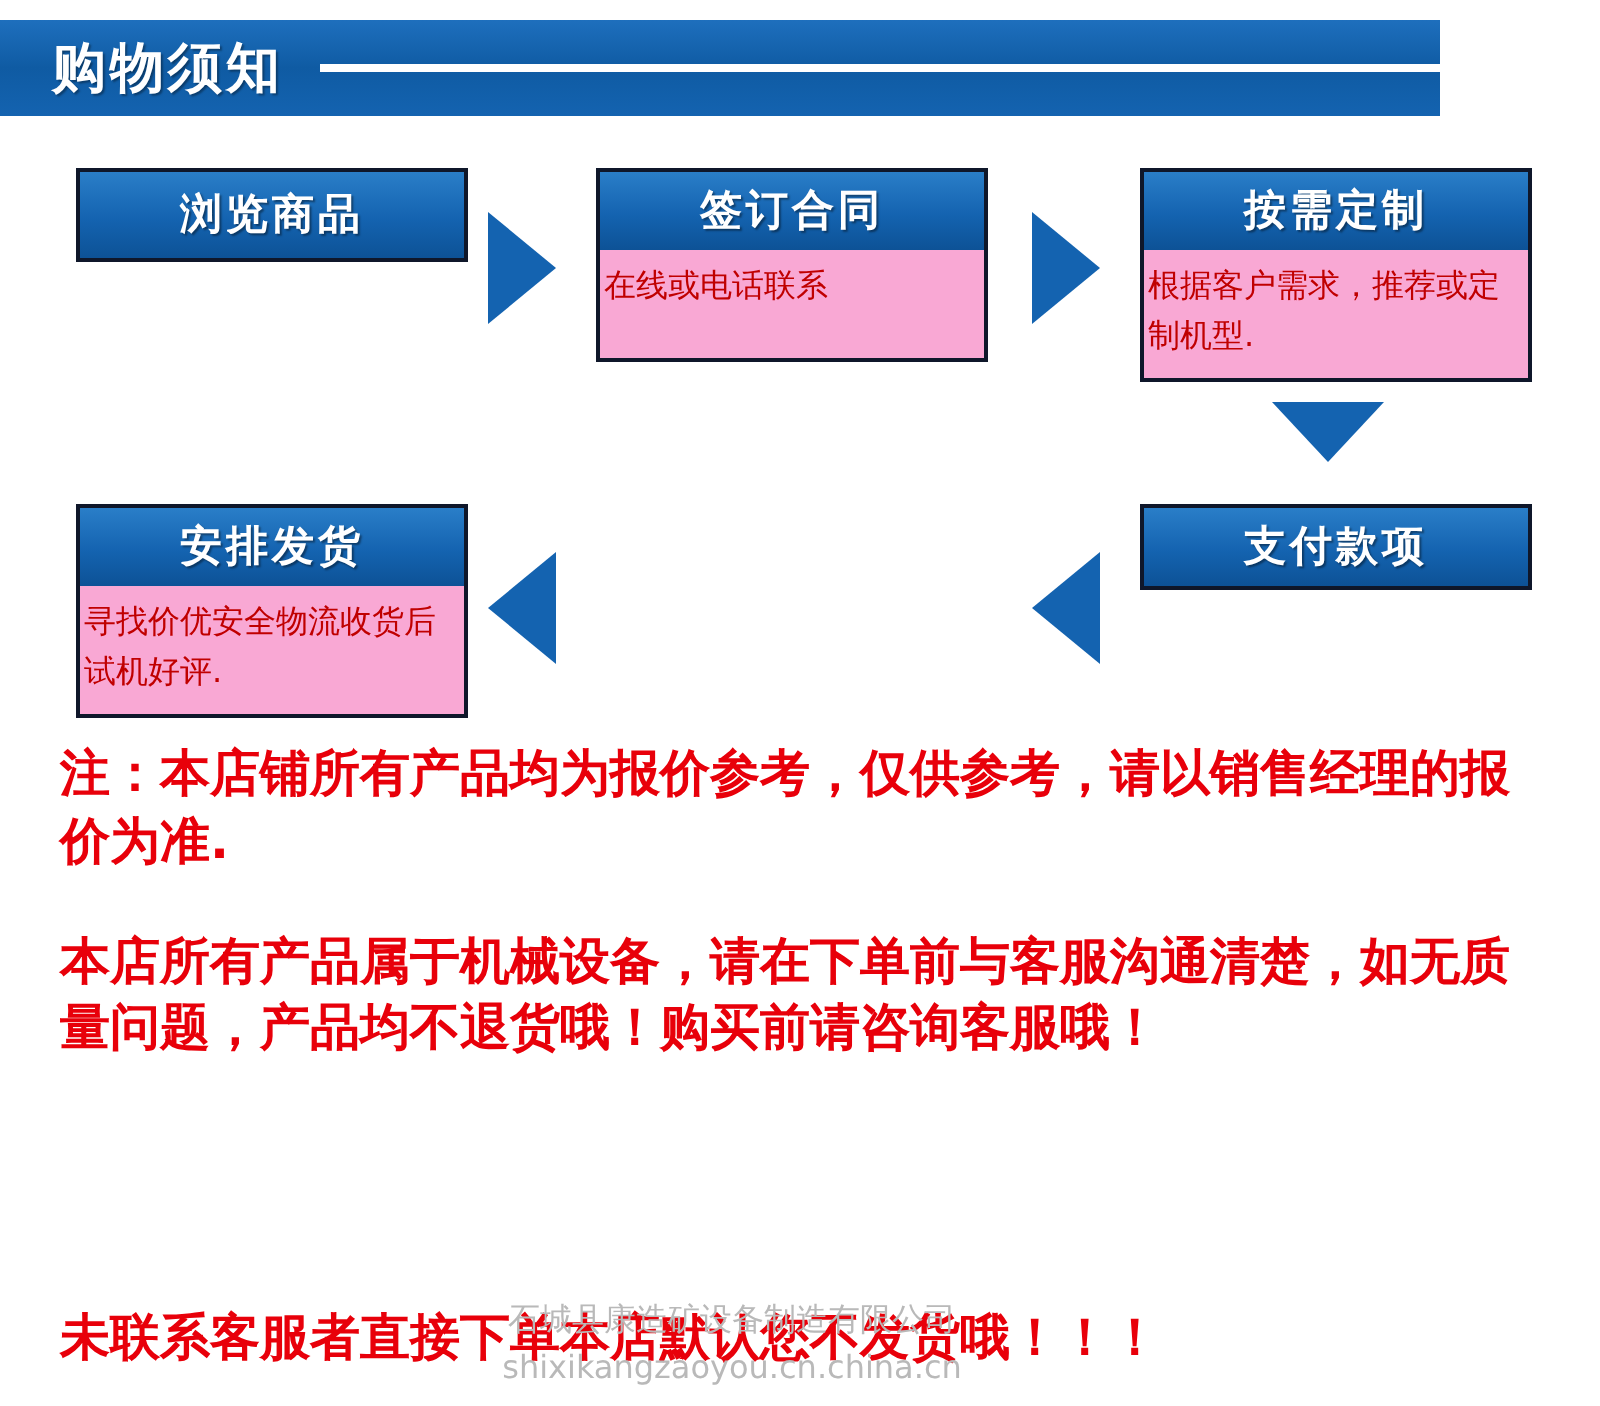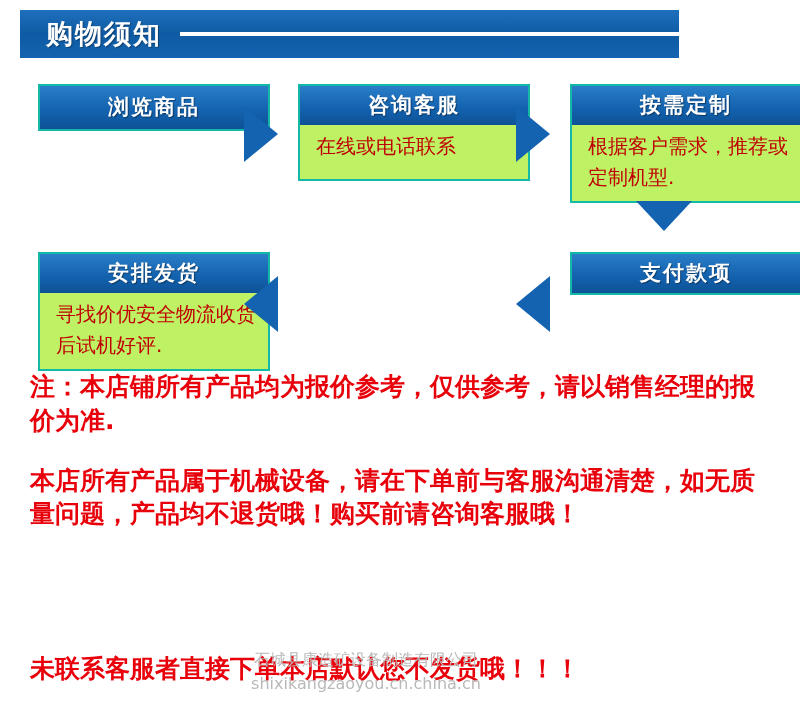--- a/index.html
+++ b/index.html
@@ -13,27 +13,26 @@
     font-family: "DejaVu Sans", "Liberation Sans", sans-serif;
     position: relative;
     overflow: hidden;
   }
 
   
   .header {
     position: absolute;
     left: 0;
     top: 10px;
-    width: 659px;
+    width: 720px;
     height: 48px;
     background: #1463b0;
     background: linear-gradient(to bottom, #1e6fbd 0%, #0f5ba3 50%, #1463b0 100%);
     display: flex;
     align-items: center;
-    margin-left: 20px;
   }
   .header-title {
     color: #ffffff;
     font-size: 27px;
     font-weight: bold;
     letter-spacing: 2px;
     margin-left: 26px;
     white-space: nowrap;
     text-shadow: 1px 1px 1px rgba(0,0,0,0.35);
   }
@@ -49,41 +48,41 @@
   .flow {
     position: absolute;
     left: 0;
     top: 58px;
     width: 800px;
     height: 300px;
   }
 
   .box {
     position: absolute;
-    width: 232px;
-    border: 2px solid #14b8a6;
-    background: #bef264;
+    width: 196px;
+    border: 2px solid #0f172a;
+    background: #f9a8d4;
     box-sizing: border-box;
   }
   .box-title {
     background: #1463b0;
     background: linear-gradient(to bottom, #2a7ec8 0%, #1463b0 55%, #0d5296 100%);
     color: #ffffff;
     font-size: 21px;
     font-weight: bold;
     text-align: center;
     letter-spacing: 2px;
     padding: 5px 0 6px 0;
     text-shadow: 1px 1px 1px rgba(0,0,0,0.4);
   }
   .box-body {
     color: #c00000;
-    font-size: 20px;
+    font-size: 16px;
     line-height: 1.55;
-    padding: 6px 8px 8px 16px;
+    padding: 6px 8px 8px 2px;
     min-height: 54px;
     box-sizing: border-box;
   }
   .box.title-only .box-title {
     padding: 7px 0 8px 0;
   }
 
   
   #box-browse   { left: 38px;  top: 26px; }
   #box-consult  { left: 298px; top: 26px; }
@@ -166,21 +165,21 @@
   <div class="header-rule"></div>
 </div>
 
 <div class="flow">
 
   <div class="box title-only" id="box-browse">
     <div class="box-title">浏览商品</div>
   </div>
 
   <div class="box" id="box-consult">
-    <div class="box-title">咨询客服</div>
+    <div class="box-title">签订合同</div>
     <div class="box-body">在线或电话联系</div>
   </div>
 
   <div class="box" id="box-custom">
     <div class="box-title">按需定制</div>
     <div class="box-body">根据客户需求，推荐或定制机型.</div>
   </div>
 
   <div class="box" id="box-contract">
     <div class="box-title">支付款项</div>

